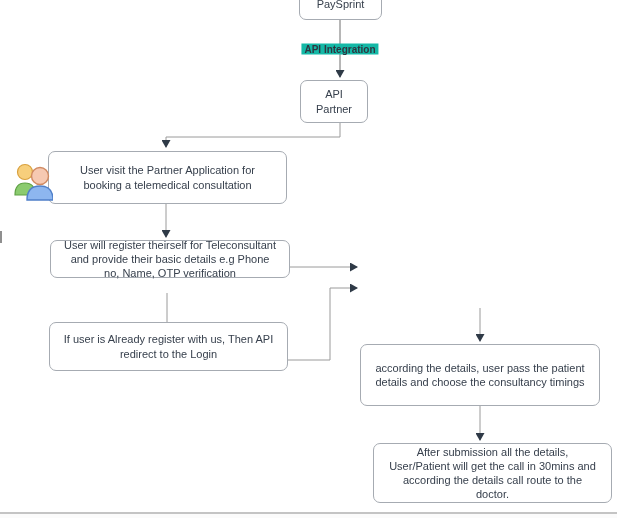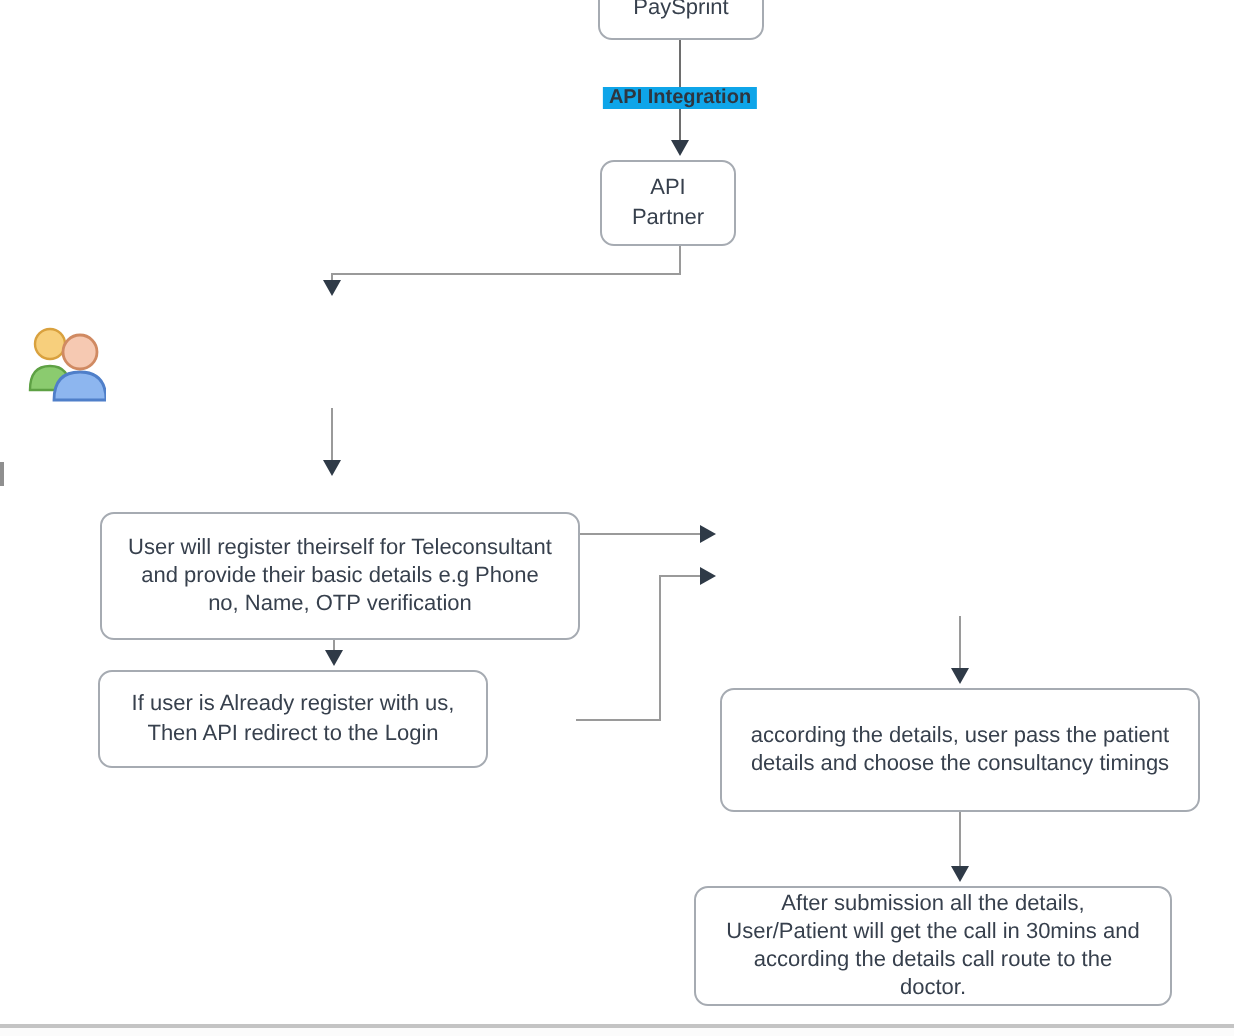--- a/index.html
+++ b/index.html
@@ -20,21 +20,21 @@
   .node{
     position:absolute;background:var(--node-fill);
     border:1px solid var(--node-border);border-radius:7px;
     color:var(--text);font-size:11px;line-height:1.28;
     display:flex;align-items:center;justify-content:center;
     text-align:center;padding:4px 12px;
   }
   .edge-svg{position:absolute;left:0;top:0;width:617px;height:518px;pointer-events:none;}
   .edge-label{
     position:absolute;left:340px;top:49px;transform:translate(-50%,-50%);
-    background:#0ea5e9;color:#2e3640;font-size:10px;font-weight:bold;
+    background:#14b8a6;color:#2e3640;font-size:10px;font-weight:bold;
     padding:0 3px;white-space:nowrap;
   }
   .users-icon{position:absolute;left:11px;top:159px;width:42px;height:42px;}
   .bottom-bar{
     position:absolute;left:0;top:512px;width:617px;height:6px;
     background:#fbfbfb;border-top:2px solid #c4c4c4;
   }
   .edge-clip{position:absolute;left:0;top:231px;width:2px;height:12px;background:#8f8f8f;}
 </style>
 </head>
@@ -69,44 +69,47 @@
   <div class="node" style="left:299px;top:-11px;width:83px;height:31px;">
     <span>PaySprint</span>
   </div>
 
   <div class="edge-label">API Integration</div>
 
   <div class="node" style="left:300px;top:80px;width:68px;height:43px;">
     <span>API Partner</span>
   </div>
 
+  <div class="node" style="left:48px;top:151px;width:239px;height:53px;">
+    <span>User visit the Partner Application for booking a telemedical consultation</span>
+  </div>
 
   <svg class="users-icon" viewBox="0 0 42 42">
 
     <path d="M4 36 Q4 24 14 24 Q24 24 24 36 Z" fill="#8bcb6f" stroke="#5ea144" stroke-width="1.2"></path>
     <circle cx="14" cy="13" r="7.5" fill="#f7cf7c" stroke="#d9a13e" stroke-width="1.2"></circle>
 
     <path d="M16 41 Q16 27 29 27 Q42 27 42 41 Z" fill="#8db6ef" stroke="#4f7fc9" stroke-width="1.4"></path>
     <circle cx="29" cy="17" r="8.5" fill="#f6c9b2" stroke="#d08a62" stroke-width="1.4"></circle>
   </svg>
 
-  <div class="node" style="left:50px;top:256px;width:240px;height:64px;">
+  <div class="node" style="left:50px;top:240px;width:240px;height:38px;">
     <span>User will register theirself for Teleconsultant and provide their basic details e.g Phone no, Name, OTP verification</span>
   </div>
 
-  <div class="node" style="left:49px;top:335px;width:195px;height:49px;">
+  <div class="node" style="left:49px;top:322px;width:239px;height:49px;">
     <span>If user is Already register with us, Then API redirect to the Login</span>
   </div>
 
 
   <div class="node" style="left:360px;top:344px;width:240px;height:62px;">
     <span>according the details, user pass the patient details and choose the consultancy timings</span>
   </div>
 
-  <div class="node" style="left:347px;top:443px;width:239px;height:60px;">
+  <div class="node" style="left:373px;top:443px;width:239px;height:60px;">
     <span>After submission all the details, User/Patient will get the call in 30mins and according the details call route to the doctor.</span>
   </div>
 
   <div class="edge-clip"></div>
 
   <div class="bottom-bar"></div>
 
 </div>
 
 </body></html>

